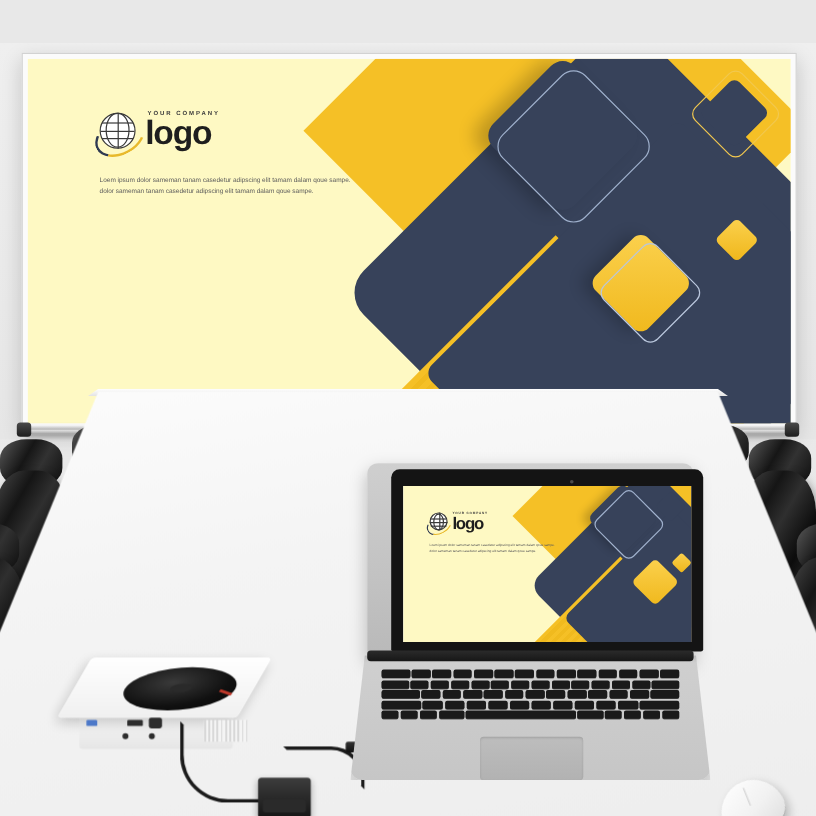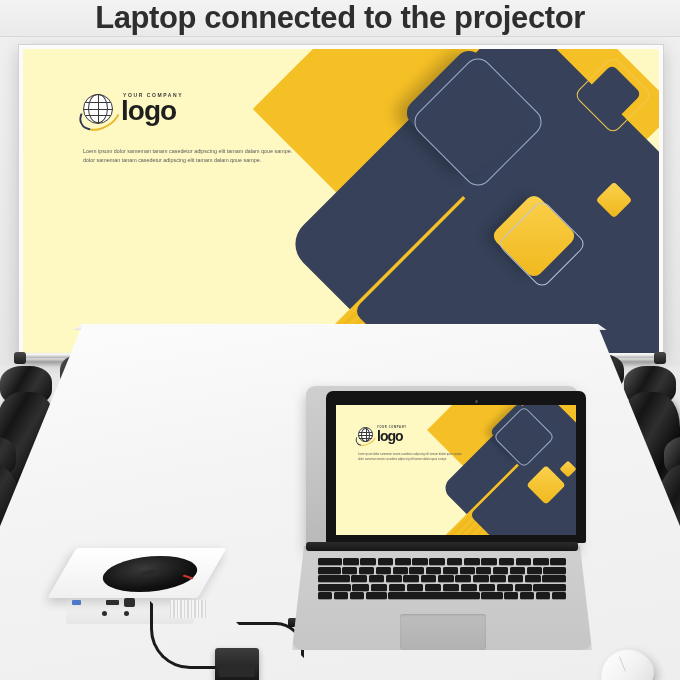--- a/index.html
+++ b/index.html
@@ -147,23 +147,20 @@
     border-radius:50% 50% 46% 46%/58% 58% 42% 42%;
     transform:rotate(-22deg);box-shadow:2px 4px 8px rgba(0,0,0,.22);
     border-bottom:2px solid #9c9c9c;}
   #mouse-split{position:absolute;left:26px;top:5px;width:1px;height:16px;background:#d2d2d2;}
 </style>
 </head>
 <body>
 
 <div id="stage">
 
-  <div id="banner">
-    <div id="banner-title">Laptop connected to the projector</div>
-  </div>
 
   <div id="room">
     <div class="wall"></div>
 
     <div id="screen-wrap">
       <div id="screen-inner">
         <div class="slide">
 
           <div class="sl-yellow" style="left:292px;top:-90px;width:300px;height:300px;transform:rotate(45deg);"></div>
           <div class="sl-navy-big" style="left:330px;top:30px;width:330px;height:330px;transform:rotate(45deg);border-radius:26px;"></div>

